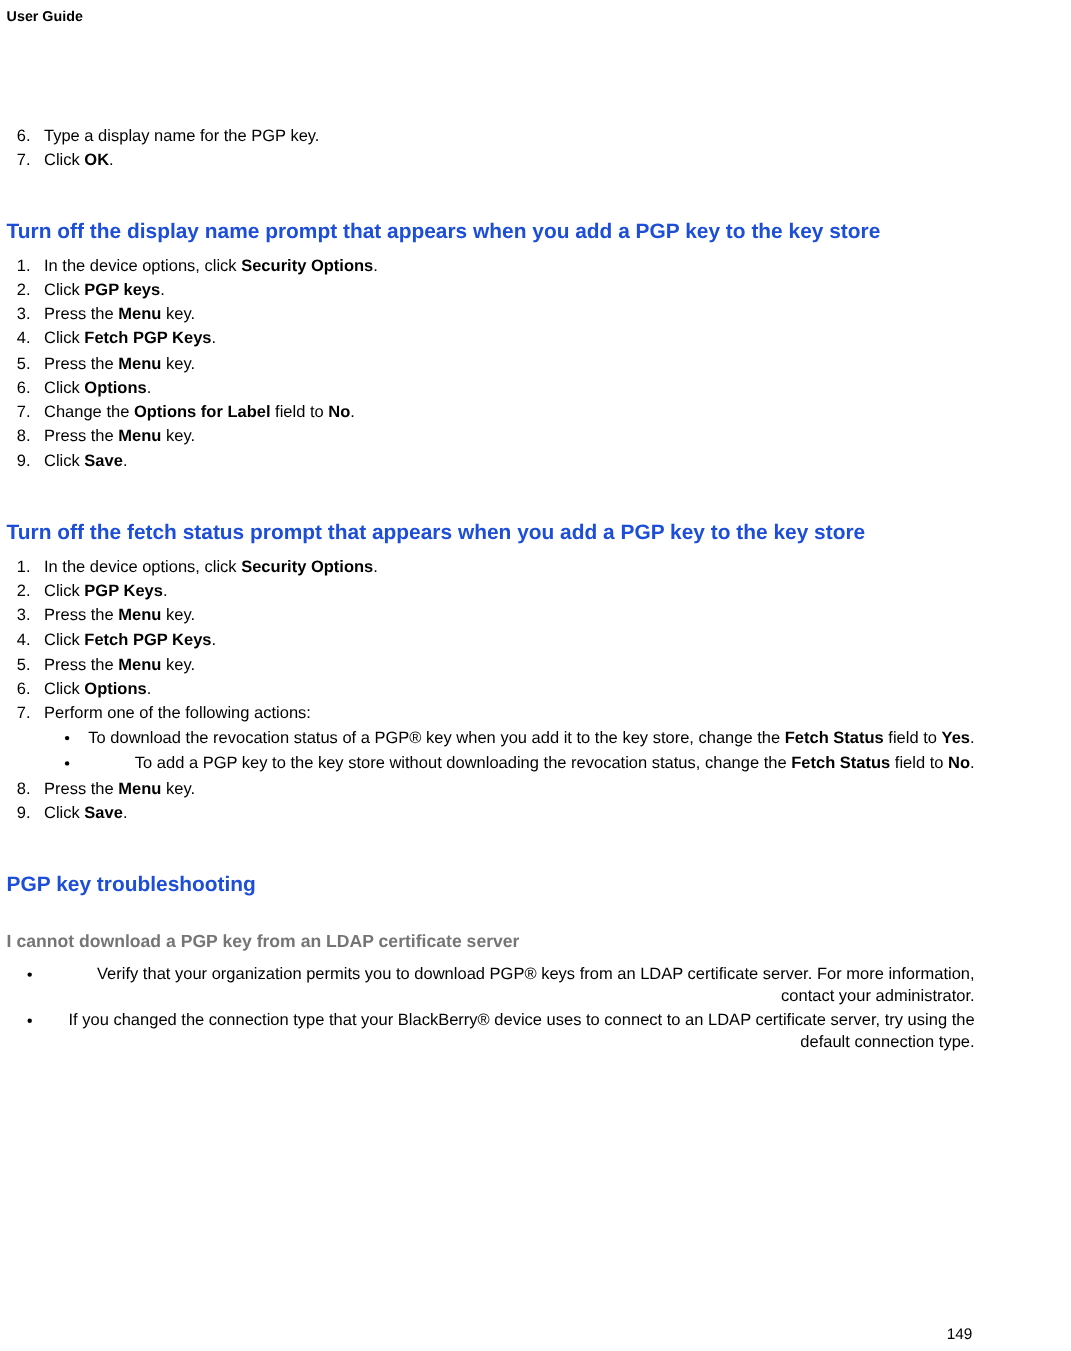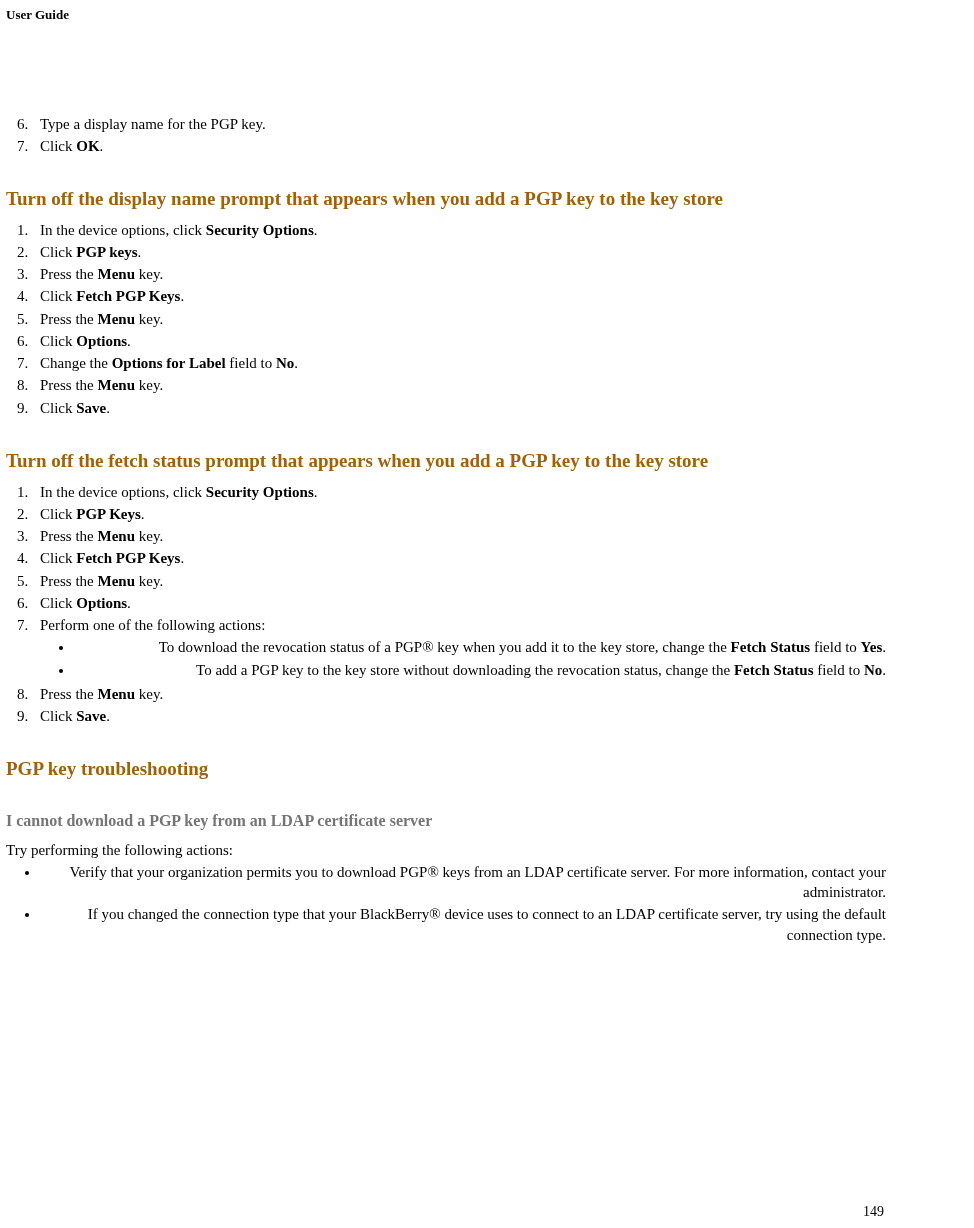--- a/index.html
+++ b/index.html
@@ -10,36 +10,35 @@
     font-family: Arial, Helvetica, sans-serif;
     font-size: 15px;
     line-height: 1.35;
   }
   .page {
     width: 892px;
     min-height: 1228px;
     box-sizing: border-box;
     padding: 6px 6px 10px 6px;
     position: relative;
-    font-family: Liberation Serif, serif;
   }
   .header {
     font-size: 13px;
     font-weight: bold;
     color: #000;
     margin-bottom: 90px;
   }
   .content {
     padding-left: 0;
   }
   h2.section {
-    color: #a16207;
+    color: #1d4ed8;
     font-size: 19px;
     font-weight: bold;
-    margin: 30px 0 8px 0;
+    margin: 42px 0 8px 0;
   }
   h3.subsection {
     color: #757575;
     font-size: 16px;
     font-weight: bold;
     margin: 28px 0 8px 0;
   }
   ol.steps {
     list-style: decimal;
     margin: 4px 0 10px 0;
@@ -119,21 +118,20 @@
         </ul>
       </li>
     </ol>
     <ol class="steps" start="8" style="margin-top:-6px;">
       <li><span>Press the </span><b>Menu</b><span> key.</span></li>
       <li><span>Click </span><b>Save</b><span>.</span></li>
     </ol>
 
     <h2 class="section">PGP key troubleshooting</h2>
     <h3 class="subsection">I cannot download a PGP key from an LDAP certificate server</h3>
-    <div>Try performing the following actions:</div>
     <ul class="bullets">
       <li><span>Verify that your organization permits you to download PGP® keys from an LDAP certificate server. For more information, contact your administrator.</span></li>
       <li><span>If you changed the connection type that your BlackBerry® device uses to connect to an LDAP certificate server, try using the default connection type.</span></li>
     </ul>
 
   </div>
 
   <div class="footer-page">149</div>
 </div>
 

